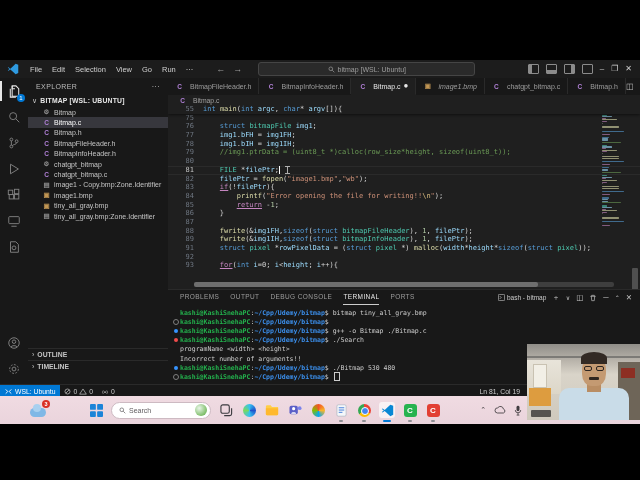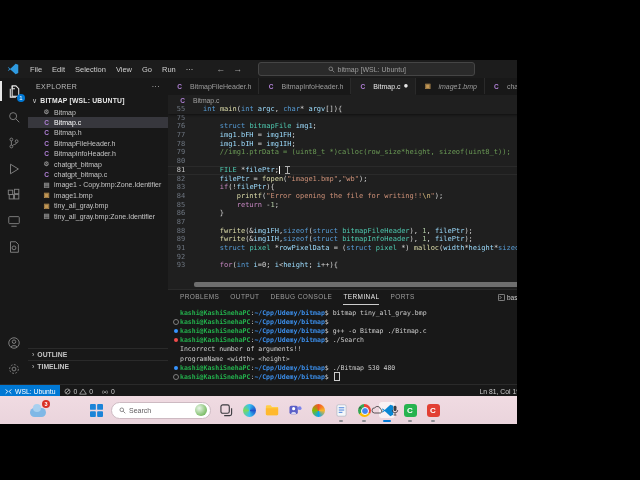--- a/index.html
+++ b/index.html
@@ -1,16 +1,16 @@
 <!DOCTYPE html>
 <html><head>
 <meta charset="utf-8">
 <style>
   html,body{margin:0;padding:0;background:#000;}
-  #screen{position:relative;width:517px;height:480px;background:#fde047;overflow:hidden;
+  #screen{position:relative;width:640px;height:480px;background:#fde047;overflow:hidden;
     font-family:"Liberation Sans",sans-serif;-webkit-font-smoothing:antialiased;}
   .abs{position:absolute;}
   
   #vscode{left:0;top:60px;width:640px;height:336px;background:#1f1f1f;}
   
   #titlebar{left:0;top:0;width:640px;height:18px;background:#1c1c1c;border-bottom:1px solid #2a2a2a;display:flex;align-items:center;}
   #vsc-logo{width:12px;height:12px;margin:0 6px 0 7px;}
   .menu-item{color:#cfcfcf;font-size:7.5px;padding:0 5px;cursor:default;}
   .nav-arrow{color:#9d9d9d;font-size:9px;padding:0 4px;}
   #title-search{display:flex;align-items:center;justify-content:center;gap:3px;width:215px;height:12px;margin-left:12px;
@@ -53,23 +53,23 @@
   .tab.active{background:#1f1f1f;color:#e7e7e7;border-bottom:1px solid #1f1f1f;}
   .tab.preview .tlabel{font-style:italic;}
   .tab .mod{color:#e7e7e7;font-size:8px;line-height:6px;}
   #tab-actions{margin-left:auto;display:flex;align-items:center;gap:6px;padding-right:7px;color:#bdbdbd;font-size:8px;}
   #breadcrumb{left:0;top:17px;width:472px;height:10px;display:flex;align-items:center;padding-left:10px;box-sizing:border-box;
     color:#a0a0a0;font-size:6.8px;gap:3px;background:#1f1f1f;}
   #codearea{left:0;top:27px;width:472px;height:184px;overflow:hidden;background:#1f1f1f;font-family:"DejaVu Sans Mono",monospace;}
   .code-line{display:flex;height:8.7px;line-height:8.7px;font-size:7px;white-space:pre;position:relative;}
   .code-line.sticky{background:#1f1f1f;box-shadow:0 1px 3px rgba(0,0,0,.5);position:relative;z-index:4;}
   .code-line.current{box-shadow:inset 0 -1px 0 #2a2a2a, inset 0 1px 0 #2a2a2a;}
-  .lnum{width:26px;flex:none;text-align:center;padding-right:9px;color:#6e7681;}
+  .lnum{width:26px;flex:none;text-align:right;padding-right:9px;color:#6e7681;}
   .current .lnum{color:#c6c6c6;}
-  .tk-kw{color:#569cd6;} .tk-ctl{color:#c586c0;} .tk-type{color:#4ec9b0;} .tk-var{color:#9cdcfe;}
+  .tk-kw{color:#569cd6;} .tk-ctl{color:#c586c0;text-decoration:underline;} .tk-type{color:#4ec9b0;} .tk-var{color:#9cdcfe;}
   .tk-fn{color:#dcdcaa;} .tk-str{color:#ce9178;} .tk-esc{color:#d7ba7d;} .tk-com{color:#6a9955;}
   .tk-cnum{color:#b5cea8;} .tk-pl{color:#d4d4d4;}
   #caret{display:inline-block;width:1px;height:8px;background:#fff;margin-left:0;vertical-align:middle;}
   #ibeam{display:inline-block;width:1px;height:8px;background:#c8c8c8;margin-left:7px;position:relative;opacity:.85;}
   #ibeam::before,#ibeam::after{content:"";position:absolute;left:-2px;width:5px;height:1px;background:#c8c8c8;}
   #ibeam::before{top:0;} #ibeam::after{bottom:0;}
   #minimap{right:14px;top:0;width:24px;height:132px;overflow:hidden;}
   .mm-bar{height:1.1px;margin-bottom:.5px;border-radius:.5px;opacity:.6;}
   #vscroll{right:2px;top:163px;width:6px;height:24px;background:#4f4f4f;border-radius:1px;}
   #hscroll{left:26px;bottom:2px;width:420px;height:5px;background:rgba(121,121,121,.35);border-radius:2px;}
@@ -476,22 +476,22 @@
             <span>─</span>
             <span style="font-size:6px;">⌃</span>
             <span>✕</span>
           </div>
         </div>
         <div id="terminal">
             <div class="trow"><span class="tind"></span><span class="tuser">kashi@KashiSnehaPC</span><span class="tplain">:</span><span class="tpath">~/Cpp/Udemy/bitmap</span><span class="tplain">$ </span><span class="tplain">bitmap tiny_all_gray.bmp</span></div>
             <div class="trow"><span class="tind"><span class="ci idle"></span></span><span class="tuser">kashi@KashiSnehaPC</span><span class="tplain">:</span><span class="tpath">~/Cpp/Udemy/bitmap</span><span class="tplain">$ </span><span class="tplain"></span></div>
             <div class="trow"><span class="tind"><span class="ci ok"></span></span><span class="tuser">kashi@KashiSnehaPC</span><span class="tplain">:</span><span class="tpath">~/Cpp/Udemy/bitmap</span><span class="tplain">$ </span><span class="tplain">g++ -o Bitmap ./Bitmap.c</span></div>
             <div class="trow"><span class="tind"><span class="ci err"></span></span><span class="tuser">kashi@KashiSnehaPC</span><span class="tplain">:</span><span class="tpath">~/Cpp/Udemy/bitmap</span><span class="tplain">$ </span><span class="tplain">./Search</span></div>
+            <div class="trow"><span class="tind"></span><span class="tout">programName &lt;width&gt; &lt;height&gt;</span></div>
             <div class="trow"><span class="tind"></span><span class="tout">Incorrect number of arguments!!</span></div>
-            <div class="trow"><span class="tind"></span><span class="tout">programName &lt;width&gt; &lt;height&gt;</span></div>
             <div class="trow"><span class="tind"><span class="ci ok"></span></span><span class="tuser">kashi@KashiSnehaPC</span><span class="tplain">:</span><span class="tpath">~/Cpp/Udemy/bitmap</span><span class="tplain">$ </span><span class="tplain">./Bitmap 530 480</span></div>
             <div class="trow"><span class="tind"><span class="ci idle"></span></span><span class="tuser">kashi@KashiSnehaPC</span><span class="tplain">:</span><span class="tpath">~/Cpp/Udemy/bitmap</span><span class="tplain">$ </span><span class="tplain"></span><span id="term-cursor"></span></div>
           </div>
       </div>
     </div>
   </div>
 
   <div class="abs" id="statusbar">
     <div id="remote-badge">
       <svg width="7" height="7" viewBox="0 0 10 10">

